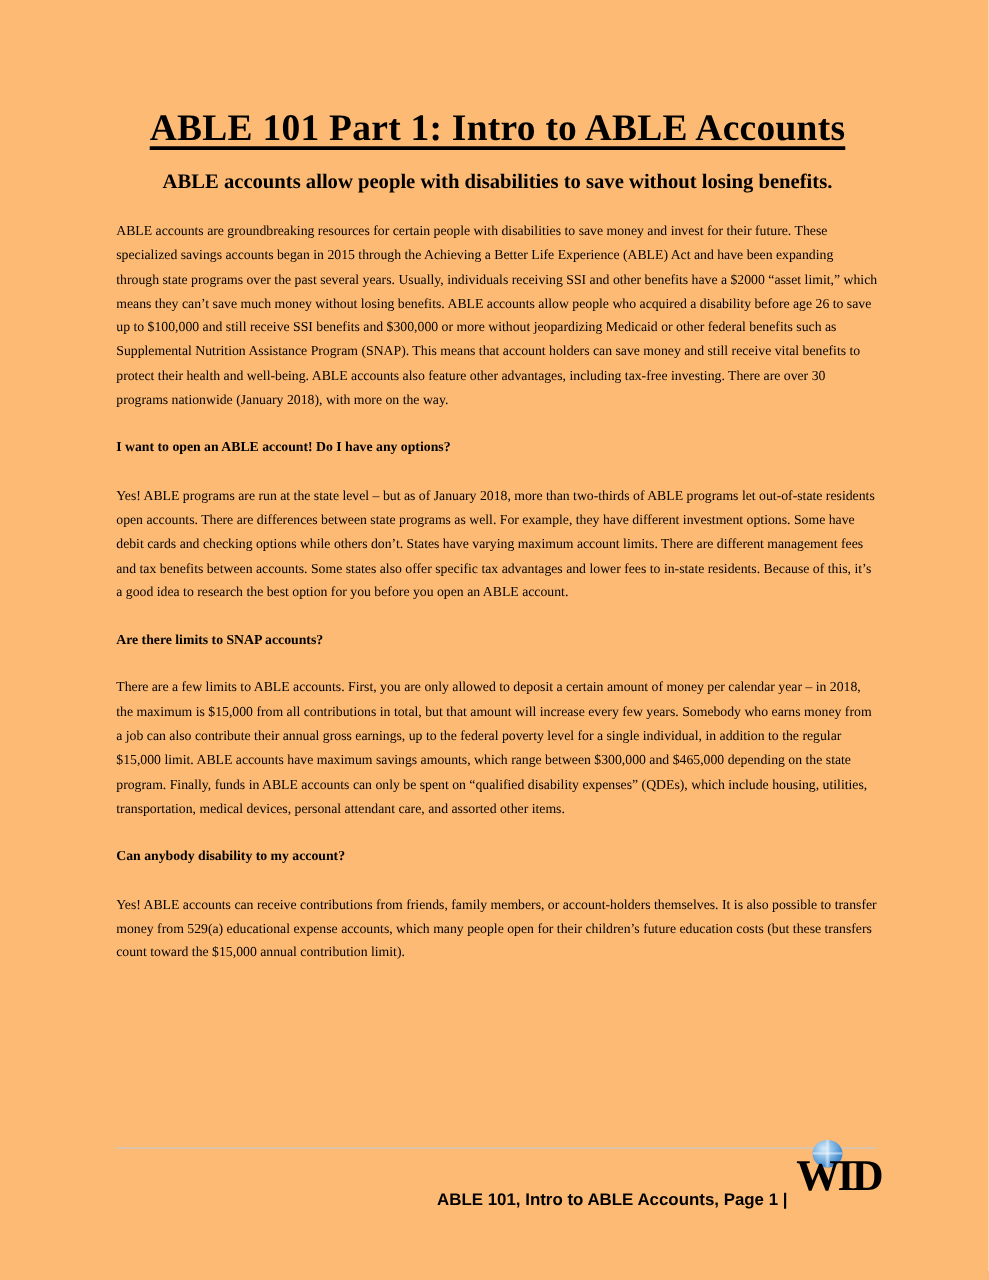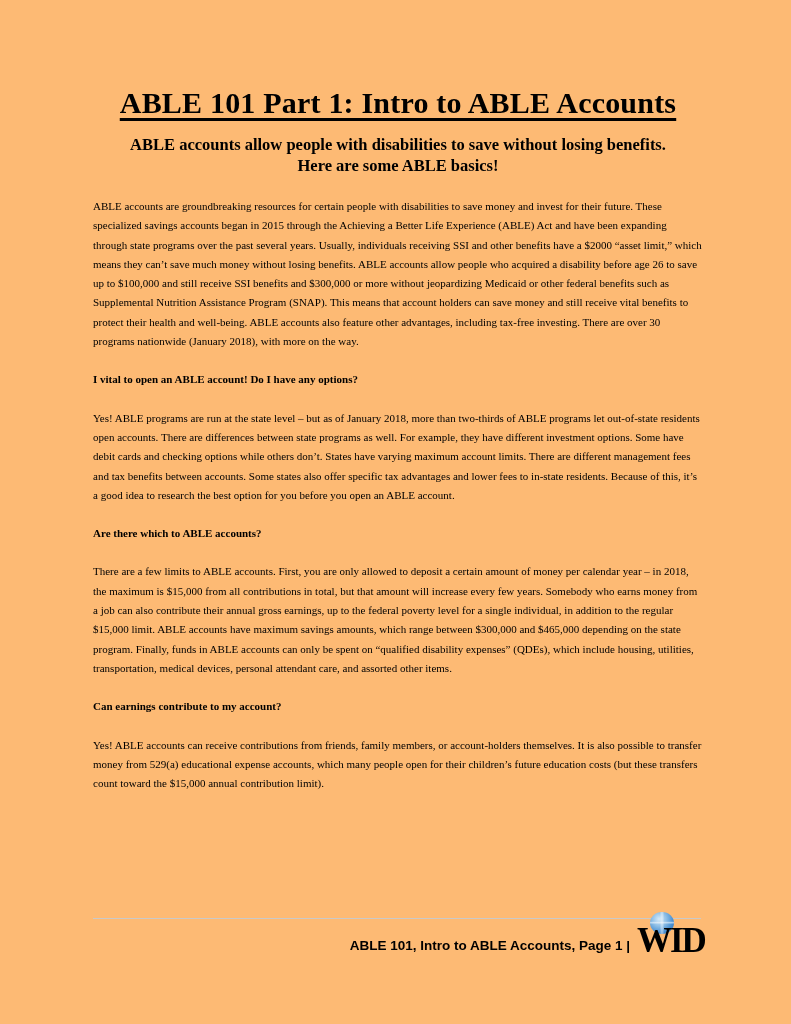--- a/index.html
+++ b/index.html
@@ -61,21 +61,21 @@
   .footer-row {
     display: flex;
     justify-content: flex-end;
     align-items: flex-start;
   }
   .footer-text {
     font-family: "Liberation Sans", sans-serif;
     font-weight: bold;
     font-size: 13.5px;
     line-height: 18px;
-    margin-top: 18px;
+    margin-top: 32px;
   }
   .wid-logo {
     position: relative;
     margin-left: 7px;
     width: 64px;
     height: 44px;
     flex: 0 0 auto;
   }
   .wid-text {
     position: relative;
@@ -107,29 +107,28 @@
   }
 </style>
 </head>
 <body>
 
 <div class="page">
   <div class="content">
     <h1 class="title"><span class="title-inner">ABLE 101 Part 1: Intro to ABLE Accounts</span></h1>
     <div class="subtitle">
       <div>ABLE accounts allow people with disabilities to save without losing benefits.</div>
-      <div>Here are some ABLE basics!</div>
     </div>
     <div class="doc-body" id="doc-sections">
         <div class="sec-paragraph">ABLE accounts are groundbreaking resources for certain people with disabilities to save money and invest for their future. These specialized savings accounts began in 2015 through the Achieving a Better Life Experience (ABLE) Act and have been expanding through state programs over the past several years. Usually, individuals receiving SSI and other benefits have a $2000 “asset limit,” which means they can’t save much money without losing benefits. ABLE accounts allow people who acquired a disability before age 26 to save up to $100,000 and still receive SSI benefits and $300,000 or more without jeopardizing Medicaid or other federal benefits such as Supplemental Nutrition Assistance Program (SNAP). This means that account holders can save money and still receive vital benefits to protect their health and well-being. ABLE accounts also feature other advantages, including tax-free investing. There are over 30 programs nationwide (January 2018), with more on the way.</div>
-        <div class="sec-heading">I vital to open an ABLE account! Do I have any options?</div>
+        <div class="sec-heading">I want to open an ABLE account! Do I have any options?</div>
         <div class="sec-paragraph">Yes! ABLE programs are run at the state level – but as of January 2018, more than two-thirds of ABLE programs let out-of-state residents open accounts. There are differences between state programs as well. For example, they have different investment options. Some have debit cards and checking options while others don’t. States have varying maximum account limits. There are different management fees and tax benefits between accounts. Some states also offer specific tax advantages and lower fees to in-state residents. Because of this, it’s a good idea to research the best option for you before you open an ABLE account.</div>
-        <div class="sec-heading">Are there which to ABLE accounts?</div>
+        <div class="sec-heading">Are there limits to SNAP accounts?</div>
         <div class="sec-paragraph">There are a few limits to ABLE accounts. First, you are only allowed to deposit a certain amount of money per calendar year – in 2018, the maximum is $15,000 from all contributions in total, but that amount will increase every few years. Somebody who earns money from a job can also contribute their annual gross earnings, up to the federal poverty level for a single individual, in addition to the regular $15,000 limit. ABLE accounts have maximum savings amounts, which range between $300,000 and $465,000 depending on the state program. Finally, funds in ABLE accounts can only be spent on “qualified disability expenses” (QDEs), which include housing, utilities, transportation, medical devices, personal attendant care, and assorted other items.</div>
-        <div class="sec-heading">Can earnings contribute to my account?</div>
+        <div class="sec-heading">Can anybody disability to my account?</div>
         <div class="sec-paragraph">Yes! ABLE accounts can receive contributions from friends, family members, or account-holders themselves. It is also possible to transfer money from 529(a) educational expense accounts, which many people open for their children’s future education costs (but these transfers count toward the $15,000 annual contribution limit).</div>
       </div>
   </div>
 
   <div class="footer">
     <div class="footer-row">
       <span class="footer-text">ABLE 101, Intro to ABLE Accounts, Page 1 |</span>
       <span class="wid-logo">
         <span class="globe"></span>
         <span class="wid-text">WID</span>

